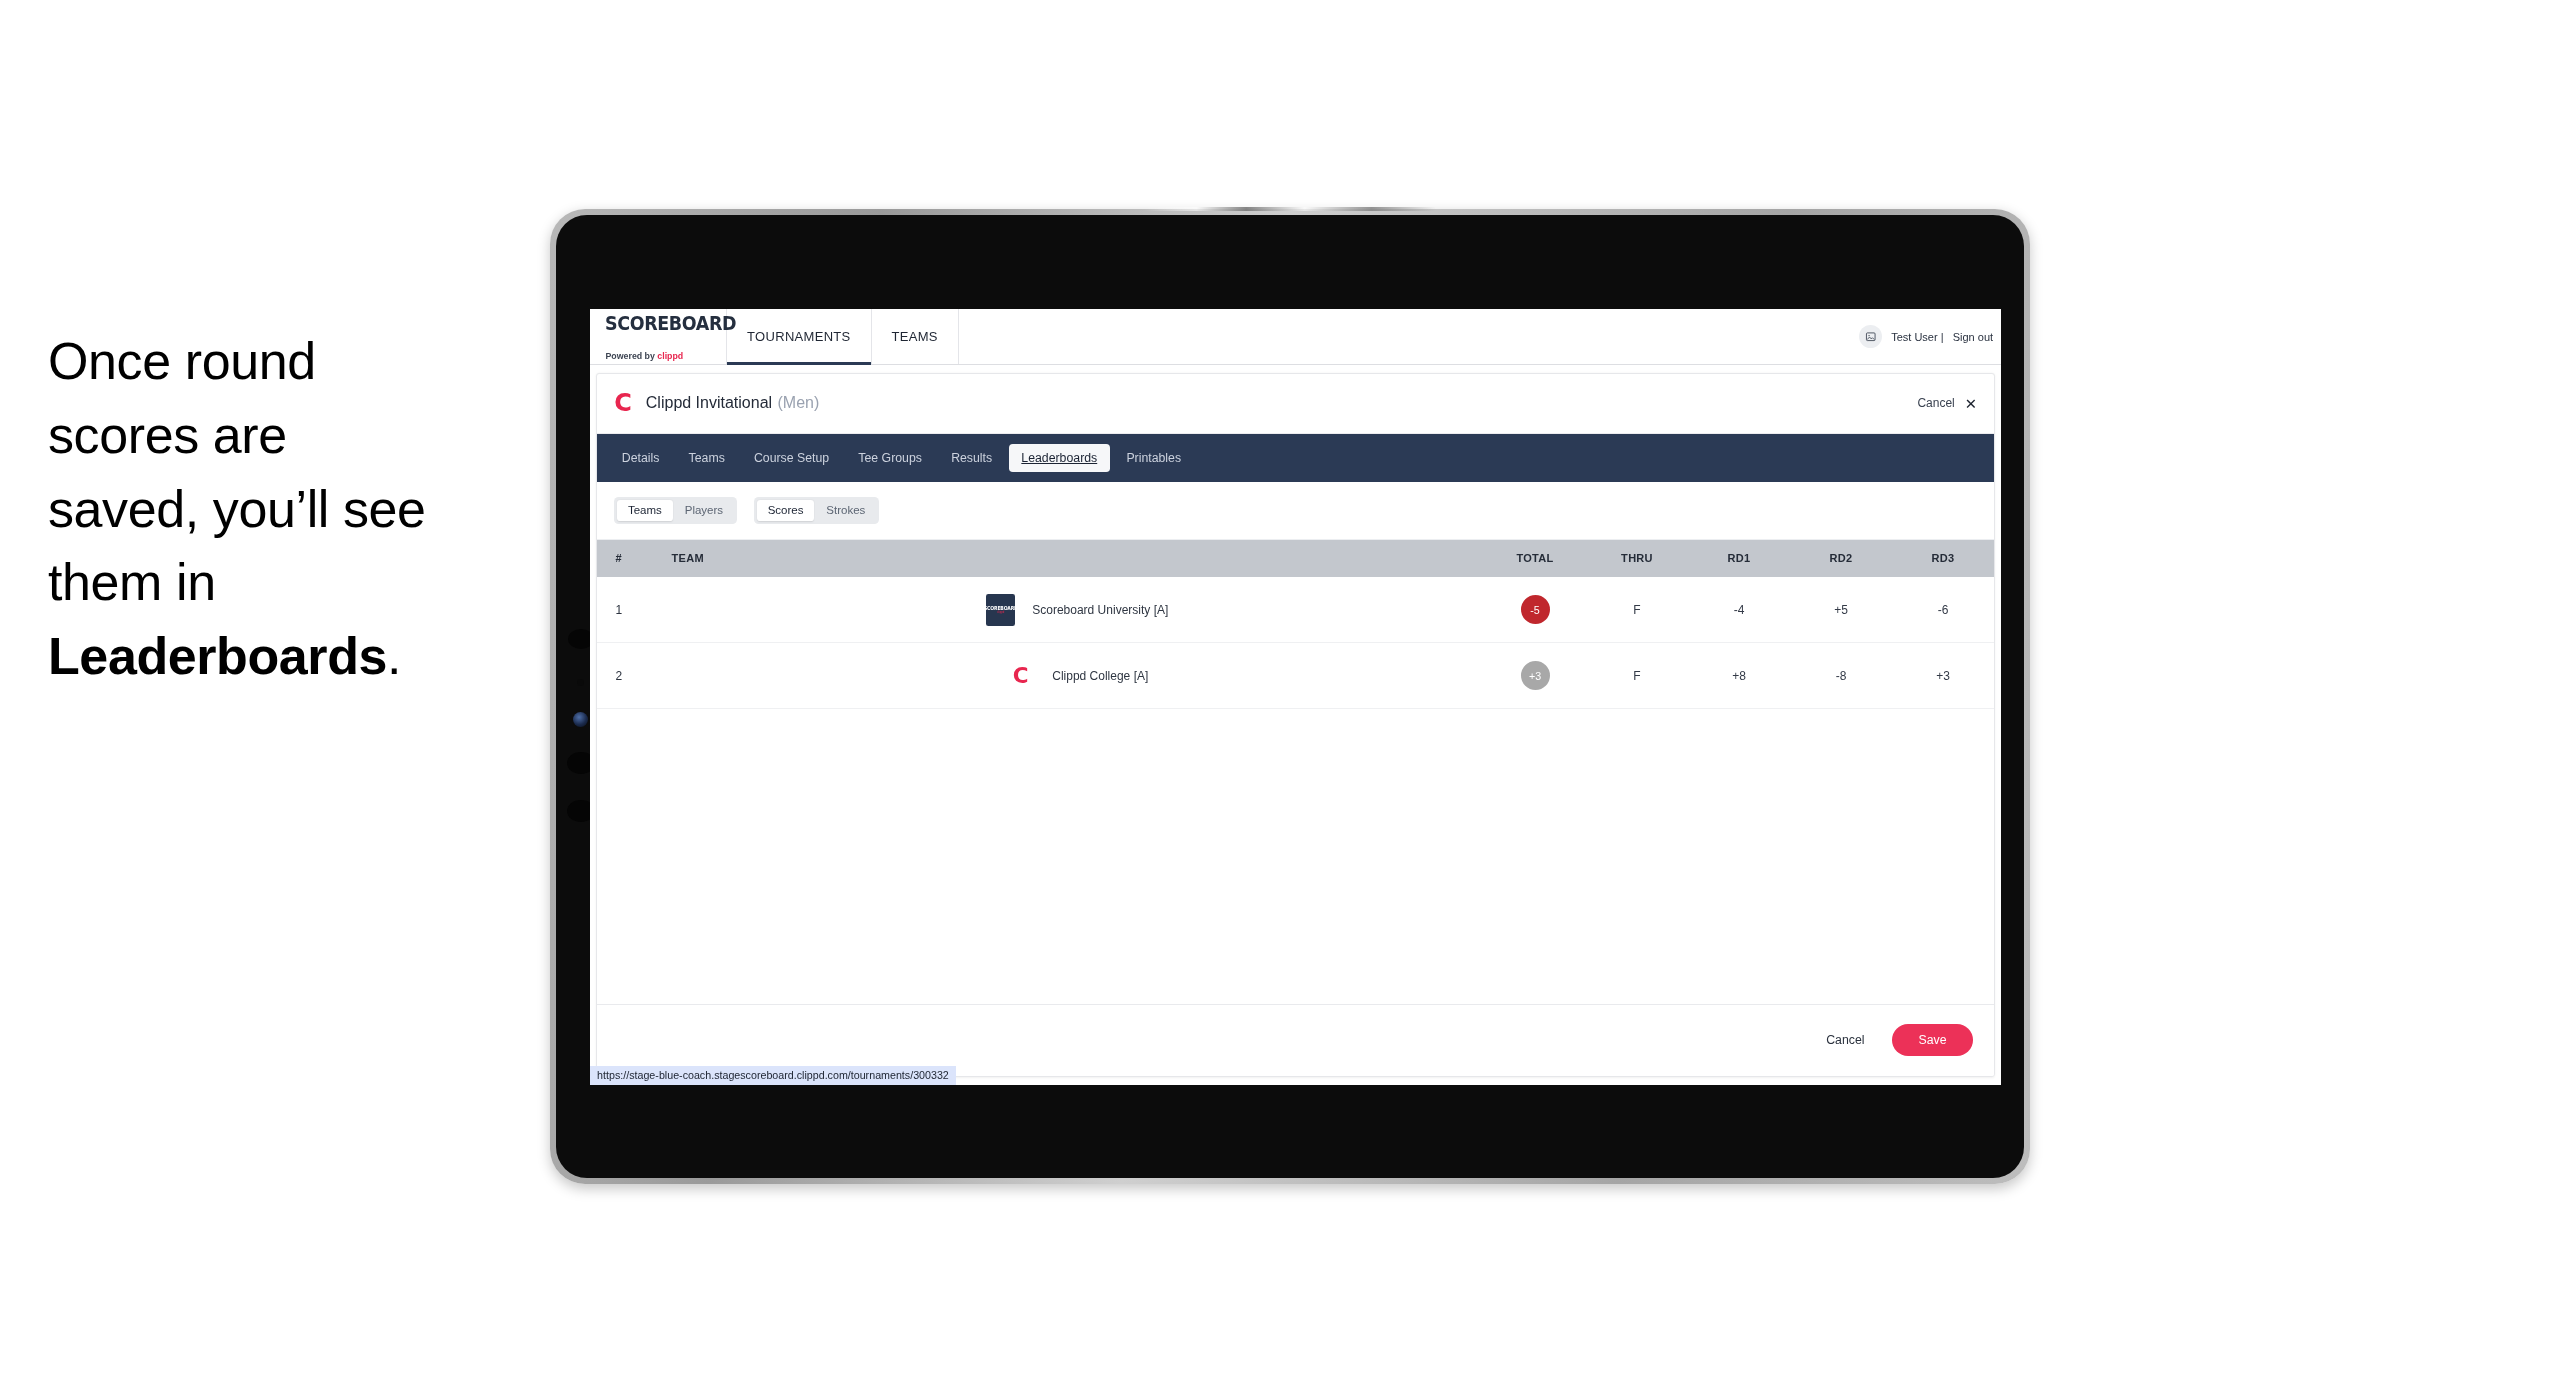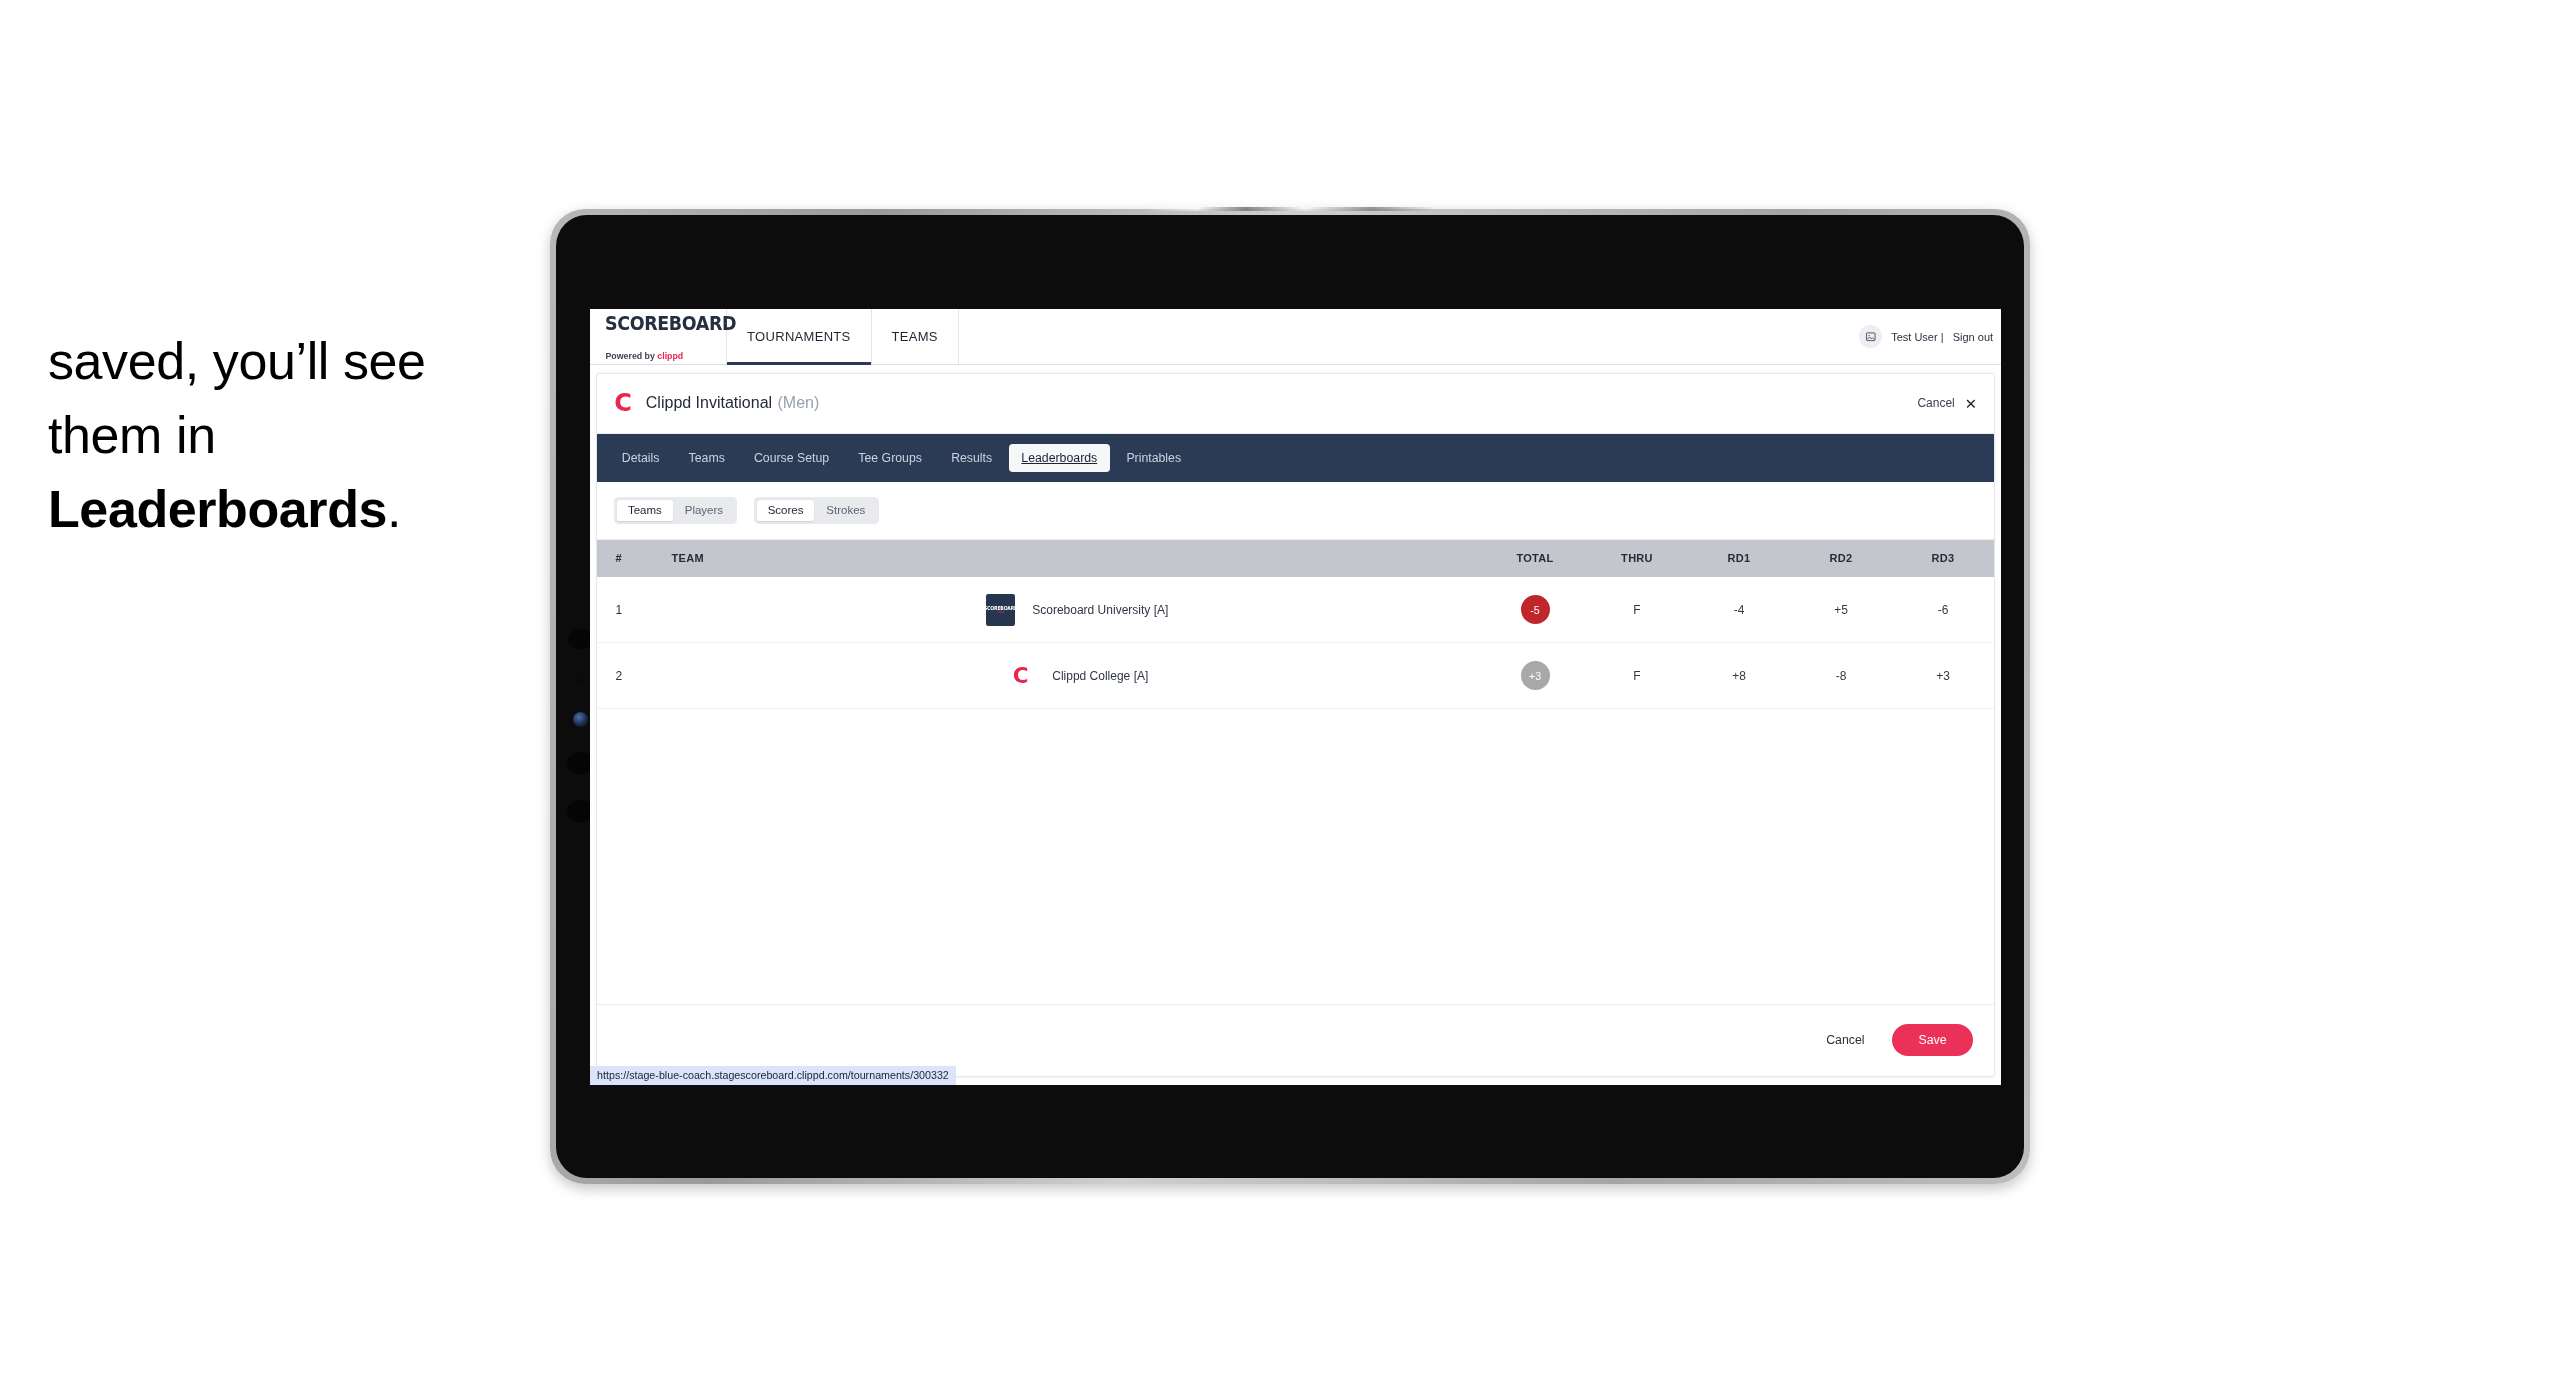--- a/index.html
+++ b/index.html
@@ -343,20 +343,22 @@
     font-size: 10.7px;
     padding: 3.1px 7px 3.8px 7px;
     white-space: nowrap;
     font-family: "Liberation Sans", sans-serif;
   }
 </style>
 </head>
 <body>
 
 <div class="annotation">
+  <div>Once round</div>
+  <div>scores are</div>
   <div>saved, you’ll see</div>
   <div>them in</div>
   <div>
     <span class="bold">Leaderboards</span><span>.</span>
   </div>
 </div>
 
 <div class="tablet-frame">
   <div class="tablet-topnotch"></div>
   <div class="tablet-screen">

